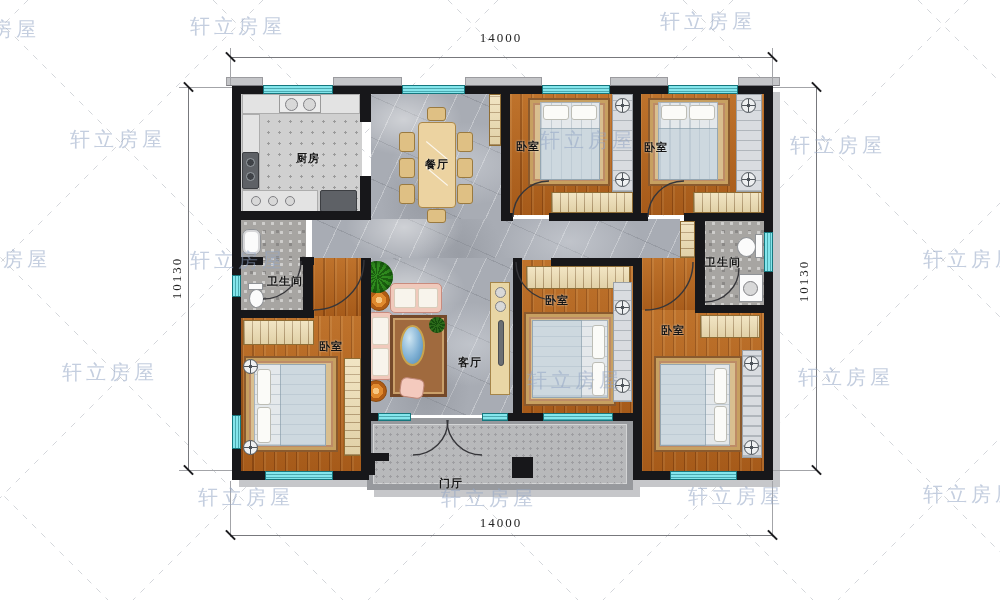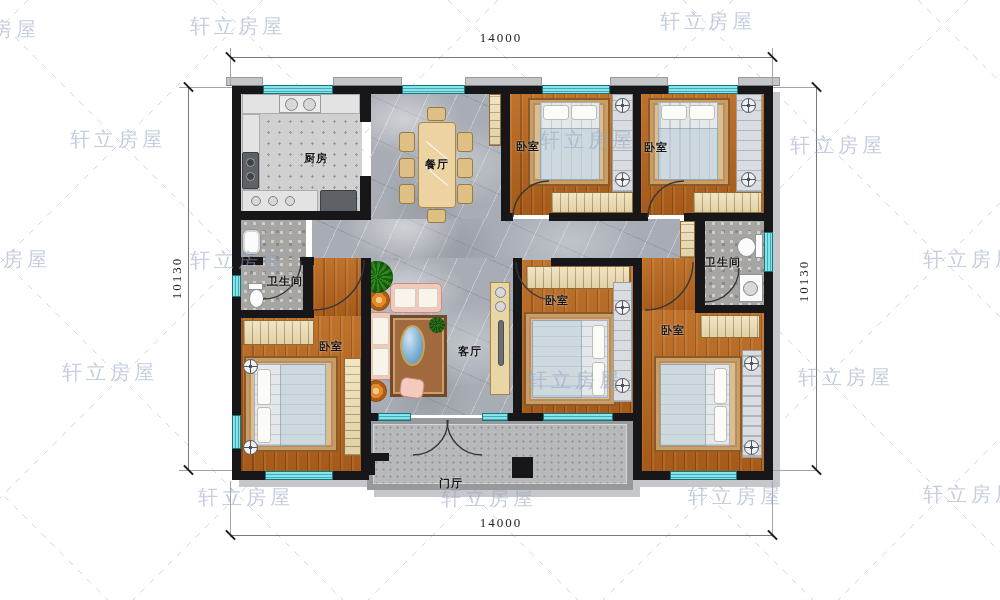--- a/index.html
+++ b/index.html
@@ -278,23 +278,23 @@
       <path d="M 513 217 A 36 36 0 0 1 549 181" fill="none" stroke="#36363a" stroke-width="1.4"></path>
       <path d="M 648 217 A 36 36 0 0 1 684 181" fill="none" stroke="#36363a" stroke-width="1.4"></path>
       <path d="M 516 262 A 38 38 0 0 0 554 300" fill="none" stroke="#36363a" stroke-width="1.4"></path>
       <path d="M 693 262 A 48 48 0 0 1 645 310" fill="none" stroke="#36363a" stroke-width="1.4"></path>
       <path d="M 739 268 A 34 34 0 0 1 705 302" fill="none" stroke="#36363a" stroke-width="1.4"></path>
       <path d="M 301 261 A 38 38 0 0 1 263 299" fill="none" stroke="#36363a" stroke-width="1.4"></path>
       <path d="M 448 420 A 35 35 0 0 1 413 455" fill="none" stroke="#36363a" stroke-width="1.4"></path>
       <path d="M 447 420 A 35 35 0 0 0 482 455" fill="none" stroke="#36363a" stroke-width="1.4"></path>
     </svg>
 
-  <span class="rlabel" style="left:316px;top:158px">厨房</span>
+  <span class="rlabel" style="left:308px;top:158px">厨房</span>
   <span class="rlabel" style="left:437px;top:164px">餐厅</span>
-  <span class="rlabel" style="left:470px;top:351px">客厅</span>
+  <span class="rlabel" style="left:470px;top:362px">客厅</span>
   <span class="rlabel" style="left:451px;top:483px">门厅</span>
   <span class="rlabel" style="left:285px;top:281px">卫生间</span>
   <span class="rlabel" style="left:723px;top:262px">卫生间</span>
   <span class="rlabel" style="left:528px;top:146px">卧室</span>
   <span class="rlabel" style="left:656px;top:147px">卧室</span>
   <span class="rlabel" style="left:331px;top:346px">卧室</span>
   <span class="rlabel" style="left:557px;top:300px">卧室</span>
   <span class="rlabel" style="left:673px;top:330px">卧室</span>
 
   <div class="dim dline" style="left:230px;top:57px;width:542px;height:1px"></div>

